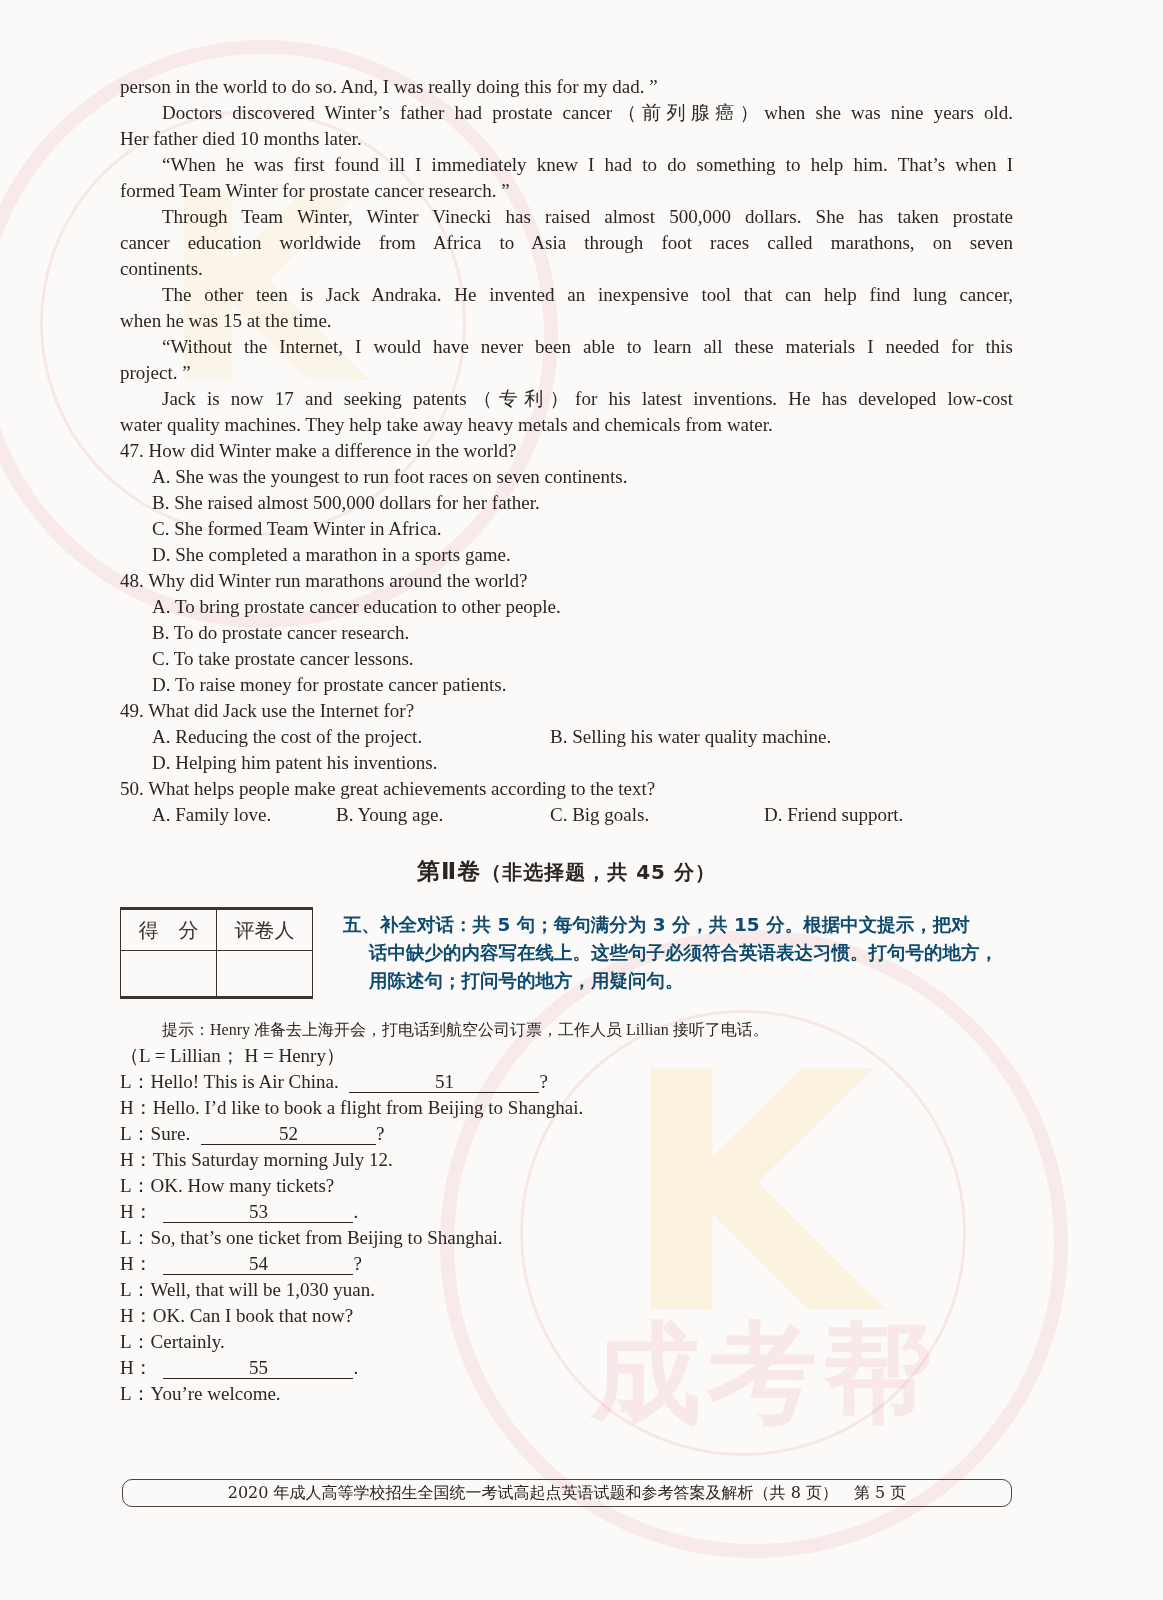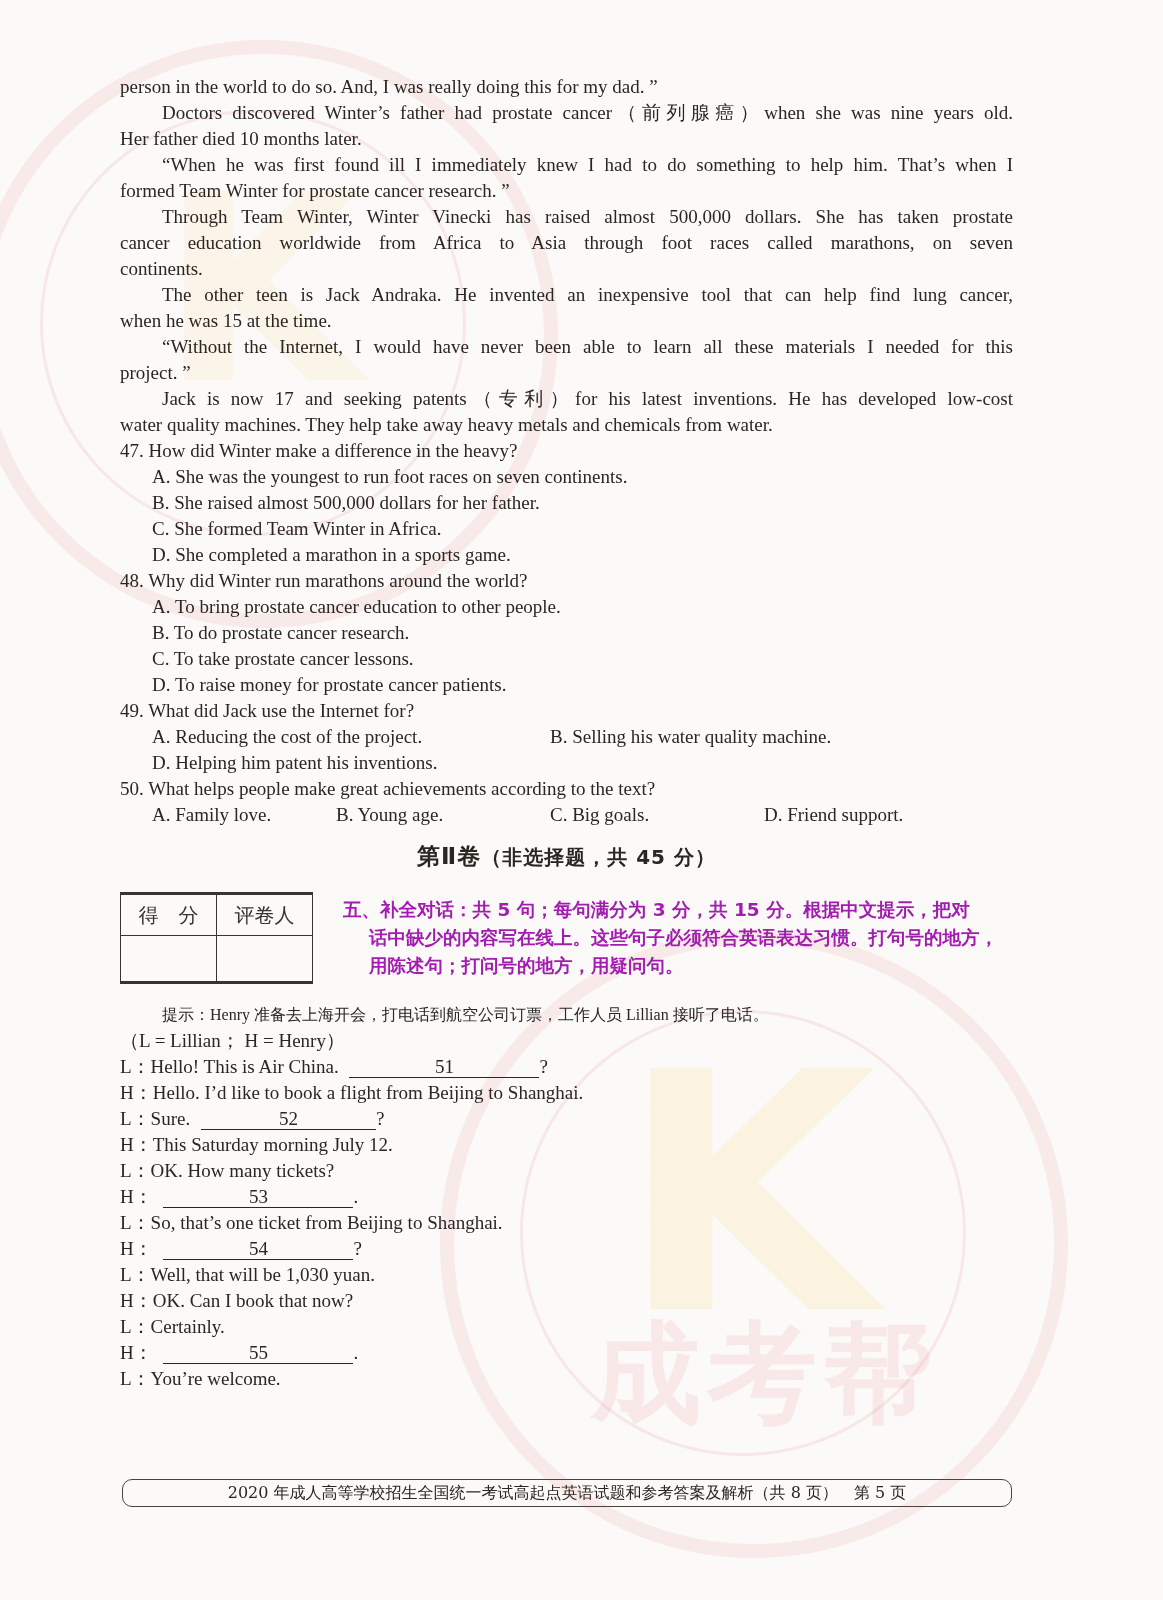--- a/index.html
+++ b/index.html
@@ -24,34 +24,34 @@
     }
     .content { position: absolute; left: 120px; top: 74px; width: 893px; z-index: 1; font-size: 19px; }
     .line { height: 26px; line-height: 26px; white-space: nowrap; }
     .just { text-align: justify; text-align-last: justify; white-space: normal; }
     .indent { padding-left: 42px; }
     .opt { padding-left: 32px; }
     .opt-row { display: flex; padding-left: 32px; }
     .opt-row .c { white-space: nowrap; }
     .section-title {
       font-family: "DejaVu Sans", sans-serif; font-weight: bold; font-size: 23px;
-      text-align: center; height: 40px; line-height: 40px; margin-top: 8px; letter-spacing: 1px;
+      text-align: center; height: 40px; line-height: 40px; margin-top: 23px; letter-spacing: 1px;
     }
     .section-title .sub { font-size: 20px; font-weight: bold; }
     .score-area { display: flex; margin-top: 12px; height: 100px; align-items: center; }
     .score-table {
       width: 193px; height: 92px; border-collapse: collapse; flex-shrink: 0;
       border-top: 3px solid #3a3330; border-bottom: 3px solid #3a3330;
       border-left: 1.5px solid #3a3330; border-right: 1.5px solid #3a3330;
       font-family: "DejaVu Sans", sans-serif; font-size: 20px;
     }
     .score-table td { border: 1px solid #3a3330; text-align: center; width: 50%; color: #3a3330; }
     .instr {
       margin-left: 30px; font-family: "DejaVu Sans", sans-serif; font-weight: bold;
-      font-size: 18.5px; line-height: 28px; color: #a21caf;
+      font-size: 18.5px; line-height: 28px; color: #0c4a6e;
     }
     .instr .rest { padding-left: 26px; display: block; }
     .hint { font-family: Liberation Serif, serif; font-size: 16px; }
     .blank {
       display: inline-block; width: 190px; border-bottom: 1.3px solid #2b2622;
       text-align: center; line-height: 20px; margin-left: 6px;
     }
     .footer {
       position: absolute; left: 122px; top: 1479px; width: 888px; height: 26px;
       border: 1.3px solid #4a4340; border-radius: 10px; z-index: 1;
@@ -82,21 +82,21 @@
     <div class="line">continents.</div>
     <div class="line indent just">The other teen is Jack Andraka.  He invented an inexpensive tool that can help find lung cancer,</div>
     <div class="line">when he was 15 at the time.</div>
     <div class="line indent just">“Without the Internet, I would have never been able to learn all these materials I needed for this</div>
     <div class="line">project. ”</div>
     <div class="line indent just">Jack is now 17 and seeking patents（专利）for his latest inventions.  He has developed low-cost</div>
     <div class="line">water quality machines.  They help take away heavy metals and chemicals from water.</div>
   </div>
 
   <div>
-    <div class="line"><span>47.</span> <span>How did Winter make a difference in the heavy?</span></div>
+    <div class="line"><span>47.</span> <span>How did Winter make a difference in the world?</span></div>
     <div class="line opt">A. She was the youngest to run foot races on seven continents.</div>
     <div class="line opt">B. She raised almost 500,000 dollars for her father.</div>
     <div class="line opt">C. She formed Team Winter in Africa.</div>
     <div class="line opt">D. She completed a marathon in a sports game.</div>
   </div>
 
   <div>
     <div class="line"><span>48.</span> <span>Why did Winter run marathons around the world?</span></div>
     <div class="line opt">A. To bring prostate cancer education to other people.</div>
     <div class="line opt">B. To do prostate cancer research.</div>

